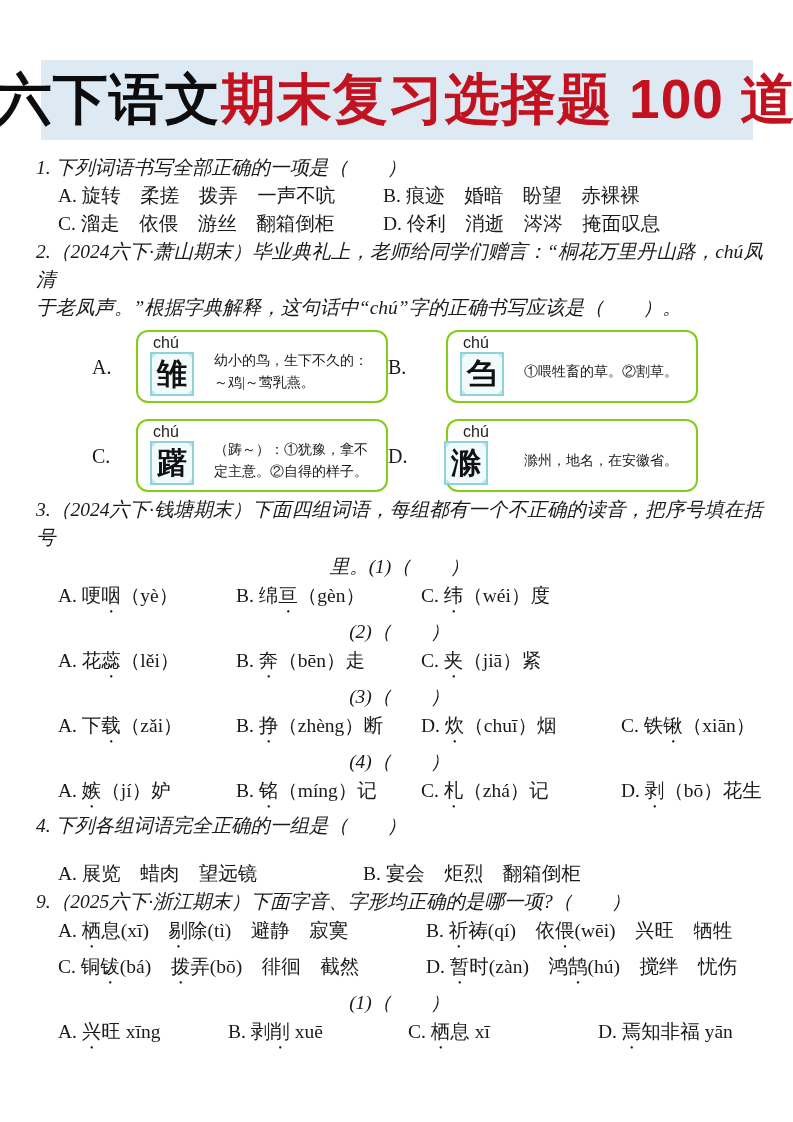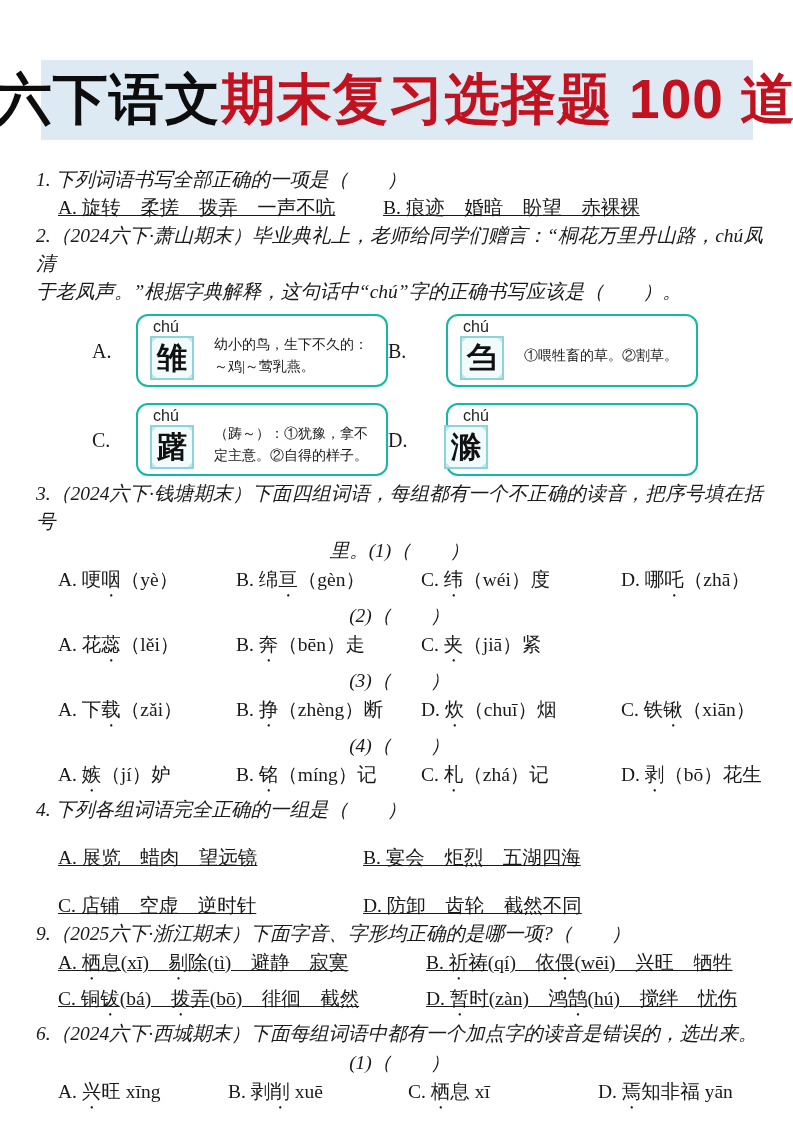--- a/index.html
+++ b/index.html
@@ -1,51 +1,51 @@
 <!DOCTYPE html>
 <html><head>
 <meta charset="utf-8">
 <style>
   * { margin:0; padding:0; box-sizing:border-box; }
   html,body { width:793px; height:1122px; overflow:hidden; background:#ffffff; }
   body { font-family:"Liberation Serif","DejaVu Serif",serif; color:#1a1a1a; }
   .page { width:793px; height:1122px; display:flex; flex-direction:column; background:#fff; }
 
   
-  .banner { margin:60px auto 24px auto; width:712px; height:80px;
+  .banner { margin:60px auto 12px auto; width:712px; height:80px;
     background:#dde9f3; display:flex; align-items:center; justify-content:center;
     font-family:"Liberation Sans","DejaVu Sans",sans-serif; font-weight:900;
     font-size:55px; letter-spacing:1px; white-space:nowrap; }
   .t-black { color:#0d0d0d; }
   .t-red   { color:#c3121f; }
 
   
   .content { flex:1; padding:2px 30px 0 36px; font-size:19.5px; line-height:28px; }
   .content p { margin:0;font-style:italic; }
   .stem { text-align:left; }
   .j-line { text-align:justify; text-align-last:justify; }
   .subhead { line-height:30px;text-align:center; }
 
-  .row2 { display:grid; padding-left:22px; line-height:28px;text-decoration:underline; }
+  .row2 { display:grid; padding-left:22px; line-height:28px; }
   .q1cols { grid-template-columns:325px auto; }
   .q4cols { grid-template-columns:305px auto;margin-top:20px; }
   .q5cols { grid-template-columns:368px auto; line-height:29px; }
   .row4 { display:grid; padding-left:22px; line-height:28px; }
   .q3cols { grid-template-columns:178px 185px 200px auto; }
   .q6cols { grid-template-columns:170px 180px 190px auto; }
 
   
   .emdot { -webkit-text-emphasis:filled dot; -webkit-text-emphasis-position:under right;
            text-emphasis:filled dot; text-emphasis-position:under right; }
 
   
   .boxgrid { display:grid; grid-template-columns:44px 252px 58px 252px;
     padding-left:56px; margin:8px 0 4px 0; row-gap:16px; align-items:center; }
   .blabel { font-size:20px; }
-  .cbox { position:relative; border:2px solid #14b8a6; border-radius:12px;
+  .cbox { position:relative; border:2px solid #84cc16; border-radius:12px;
     min-height:72px; padding:2px 8px 5px 12px; display:flex; align-items:stretch; }
   .lcol { width:56px; flex:0 0 56px; display:flex; flex-direction:column; align-items:flex-start; }
   .py { font-family:"Liberation Sans","DejaVu Sans",sans-serif; font-size:16px;
         color:#222; line-height:18px; padding-left:3px; }
   .sq { position:relative; width:44px; height:44px; border:2px solid #8ed2da;
         background:#f2fbfc; display:flex; align-items:center; justify-content:center;
         font-size:30px; font-weight:bold; color:#111; }
   .sq::before { content:""; position:absolute; inset:0;
     background:
       linear-gradient(45deg,  rgba(142,210,218,.45) 0 6%, transparent 6% 94%, rgba(142,210,218,.45) 94% 100%),
@@ -63,20 +63,24 @@
     <span class="t-black">六下语文</span>
       <span class="t-red">期末复习选择题 100 道</span>
   </header>
 
   <main class="content">
 
     <p class="stem">1. 下列词语书写全部正确的一项是（　　）</p>
     <div class="row2 q1cols">
       <span>A. 旋转　柔搓　拨弄　一声不吭</span>
       <span>B. 痕迹　婚暗　盼望　赤裸裸</span>
+    </div>
+    <div class="row2 q1cols">
+      <span>C. 溜走　依偎　游丝　翻箱倒柜</span>
+      <span>D. 伶利　消逝　涔涔　掩面叹息</span>
     </div>
 
     <p class="stem j-line">2.（2024六下·萧山期末）毕业典礼上，老师给同学们赠言：“桐花万里丹山路，chú凤清</p>
     <p class="stem">于老凤声。”根据字典解释，这句话中“chú”字的正确书写应该是（　　）。</p>
 
     <div class="boxgrid">
       <span class="blabel">A.</span>
       <div class="cbox">
         <div class="lcol">
           <div class="py">chú</div>
@@ -99,30 +103,30 @@
           <div class="sq">躇</div>
         </div>
         <div class="cdef">（踌～）：①犹豫，拿不定主意。②自得的样子。</div>
       </div>
       <span class="blabel">D.</span>
       <div class="cbox">
         <div class="lcol">
           <div class="py">chú</div>
           <div class="sq bleed">滁</div>
         </div>
+        <div class="cdef">滁州，地名，在安徽省。</div>
       </div>
     </div>
 
     <p class="stem j-line">3.（2024六下·钱塘期末）下面四组词语，每组都有一个不正确的读音，把序号填在括号</p>
     <p class="stem subhead">里。(1)（　　）</p>
     <div class="row4 q3cols">
       <span>A. 哽<span class="emdot">咽</span>（yè）</span>
       <span>B. 绵<span class="emdot">亘</span>（gèn）</span>
       <span>C. <span class="emdot">纬</span>（wéi）度</span>
-      <span>D. 哪<span class="emdot">吒</span>（zhā）</span>
     </div>
     <p class="stem subhead">(2)（　　）</p>
     <div class="row4 q3cols">
       <span>A. 花<span class="emdot">蕊</span>（lěi）</span>
       <span>B. <span class="emdot">奔</span>（bēn）走</span>
       <span>C. <span class="emdot">夹</span>（jiā）紧</span>
     </div>
     <p class="stem subhead">(3)（　　）</p>
     <div class="row4 q3cols">
       <span>A. 下<span class="emdot">载</span>（zǎi）</span>
@@ -134,38 +138,33 @@
     <div class="row4 q3cols">
       <span>A. <span class="emdot">嫉</span>（jí）妒</span>
       <span>B. <span class="emdot">铭</span>（míng）记</span>
       <span>C. <span class="emdot">札</span>（zhá）记</span>
       <span>D. <span class="emdot">剥</span>（bō）花生</span>
     </div>
 
     <p class="stem">4. 下列各组词语完全正确的一组是（　　）</p>
     <div class="row2 q4cols">
       <span>A. 展览　蜡肉　望远镜</span>
-      <span>B. 宴会　炬烈　五湖四海</span>
-    </div>
-    <div class="row2 q4cols">
-      <span>C. 店铺　空虚　逆时针</span>
-      <span>D. 防卸　齿轮　截然不同</span>
+      <span>B. 宴会　炬烈　翻箱倒柜</span>
     </div>
 
     <p class="stem">9.（2025六下·浙江期末）下面字音、字形均正确的是哪一项?（　　）</p>
     <div class="row2 q5cols">
       <span>A. <span class="emdot">栖</span>息(xī)　<span class="emdot">剔</span>除(tì)　避静　寂寞</span>
       <span>B. <span class="emdot">祈</span>祷(qí)　依<span class="emdot">偎</span>(wēi)　兴旺　牺牲</span>
     </div>
     <div class="row2 q5cols">
       <span>C. 铜<span class="emdot">钹</span>(bá)　<span class="emdot">拨</span>弄(bō)　徘徊　截然</span>
       <span>D. <span class="emdot">暂</span>时(zàn)　鸿<span class="emdot">鹄</span>(hú)　搅绊　忧伤</span>
     </div>
 
-    <p class="stem">6.（2024六下·西城期末）下面每组词语中都有一个加点字的读音是错误的，选出来。</p>
     <p class="stem subhead">(1)（　　）</p>
     <div class="row4 q6cols">
       <span>A. <span class="emdot">兴</span>旺 xīng</span>
       <span>B. 剥<span class="emdot">削</span> xuē</span>
       <span>C. <span class="emdot">栖</span>息 xī</span>
       <span>D. <span class="emdot">焉</span>知非福 yān</span>
     </div>
 
   </main>
 

